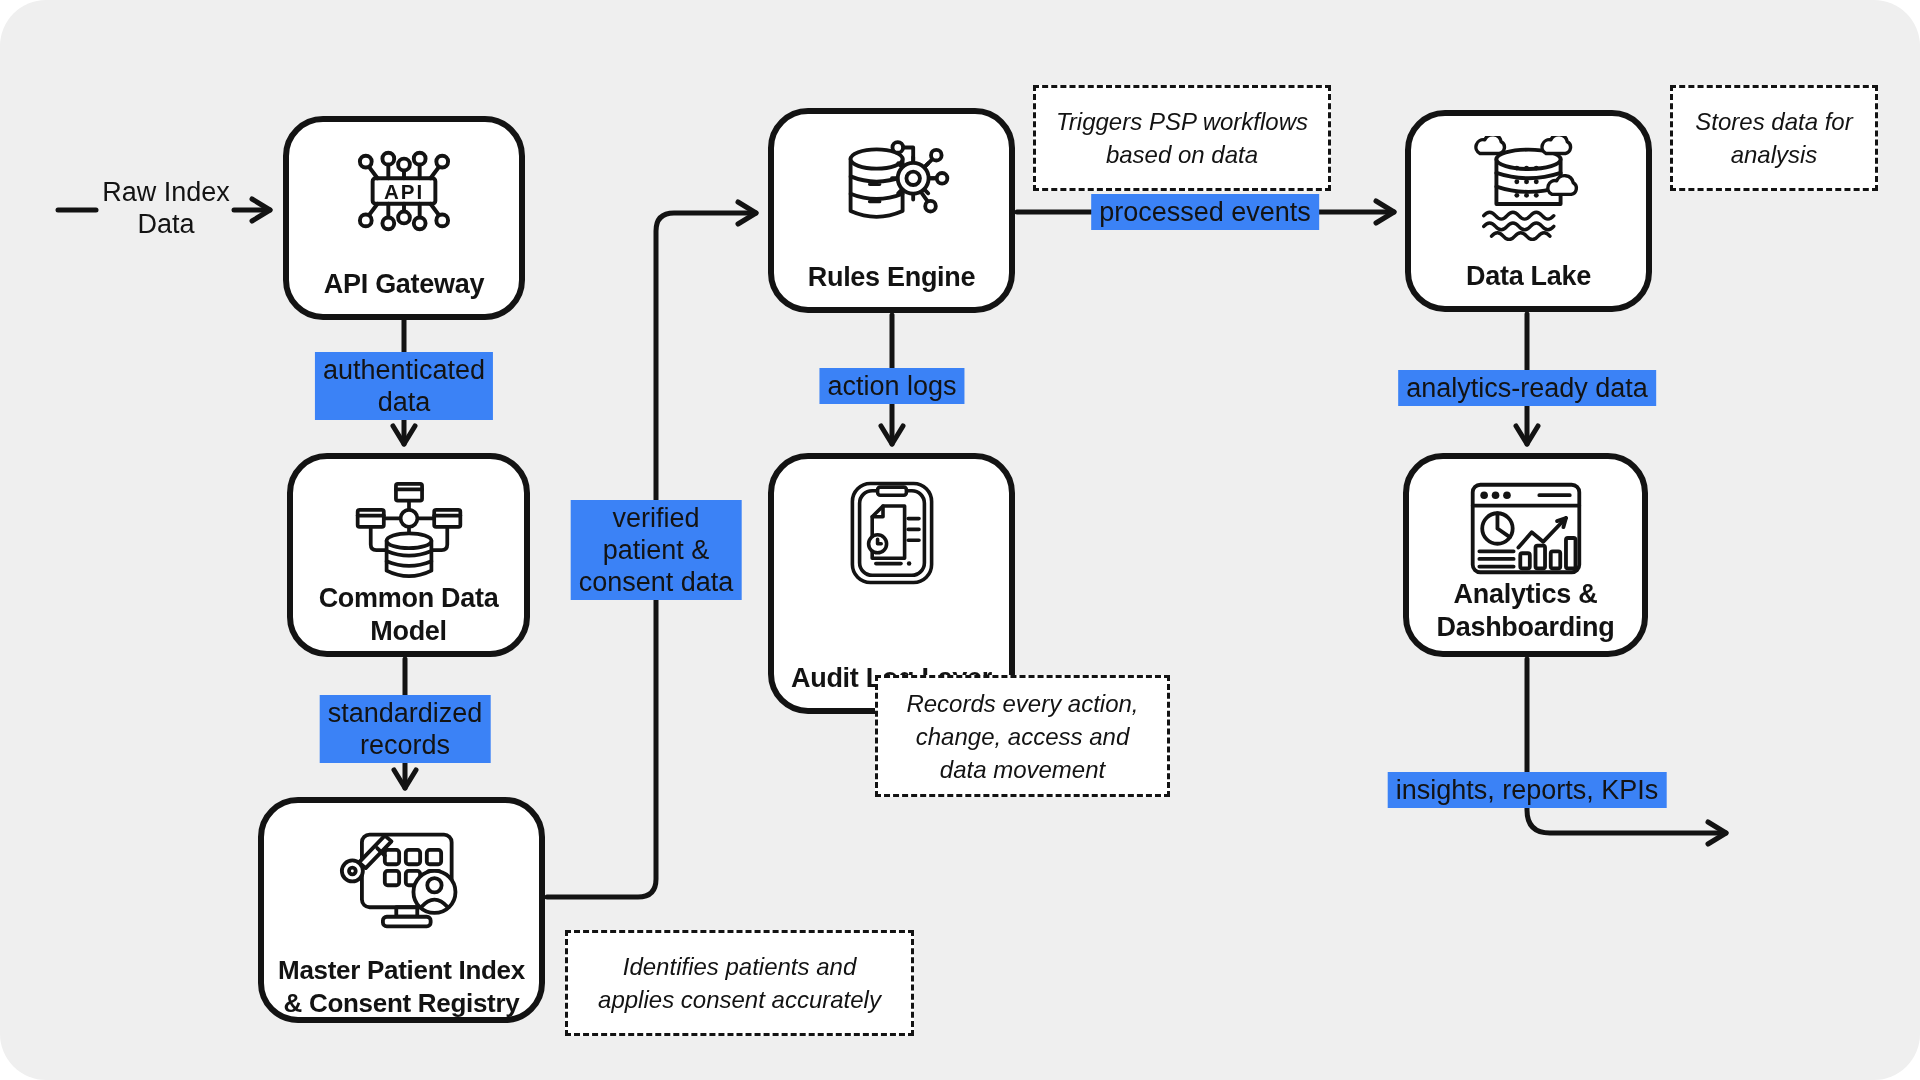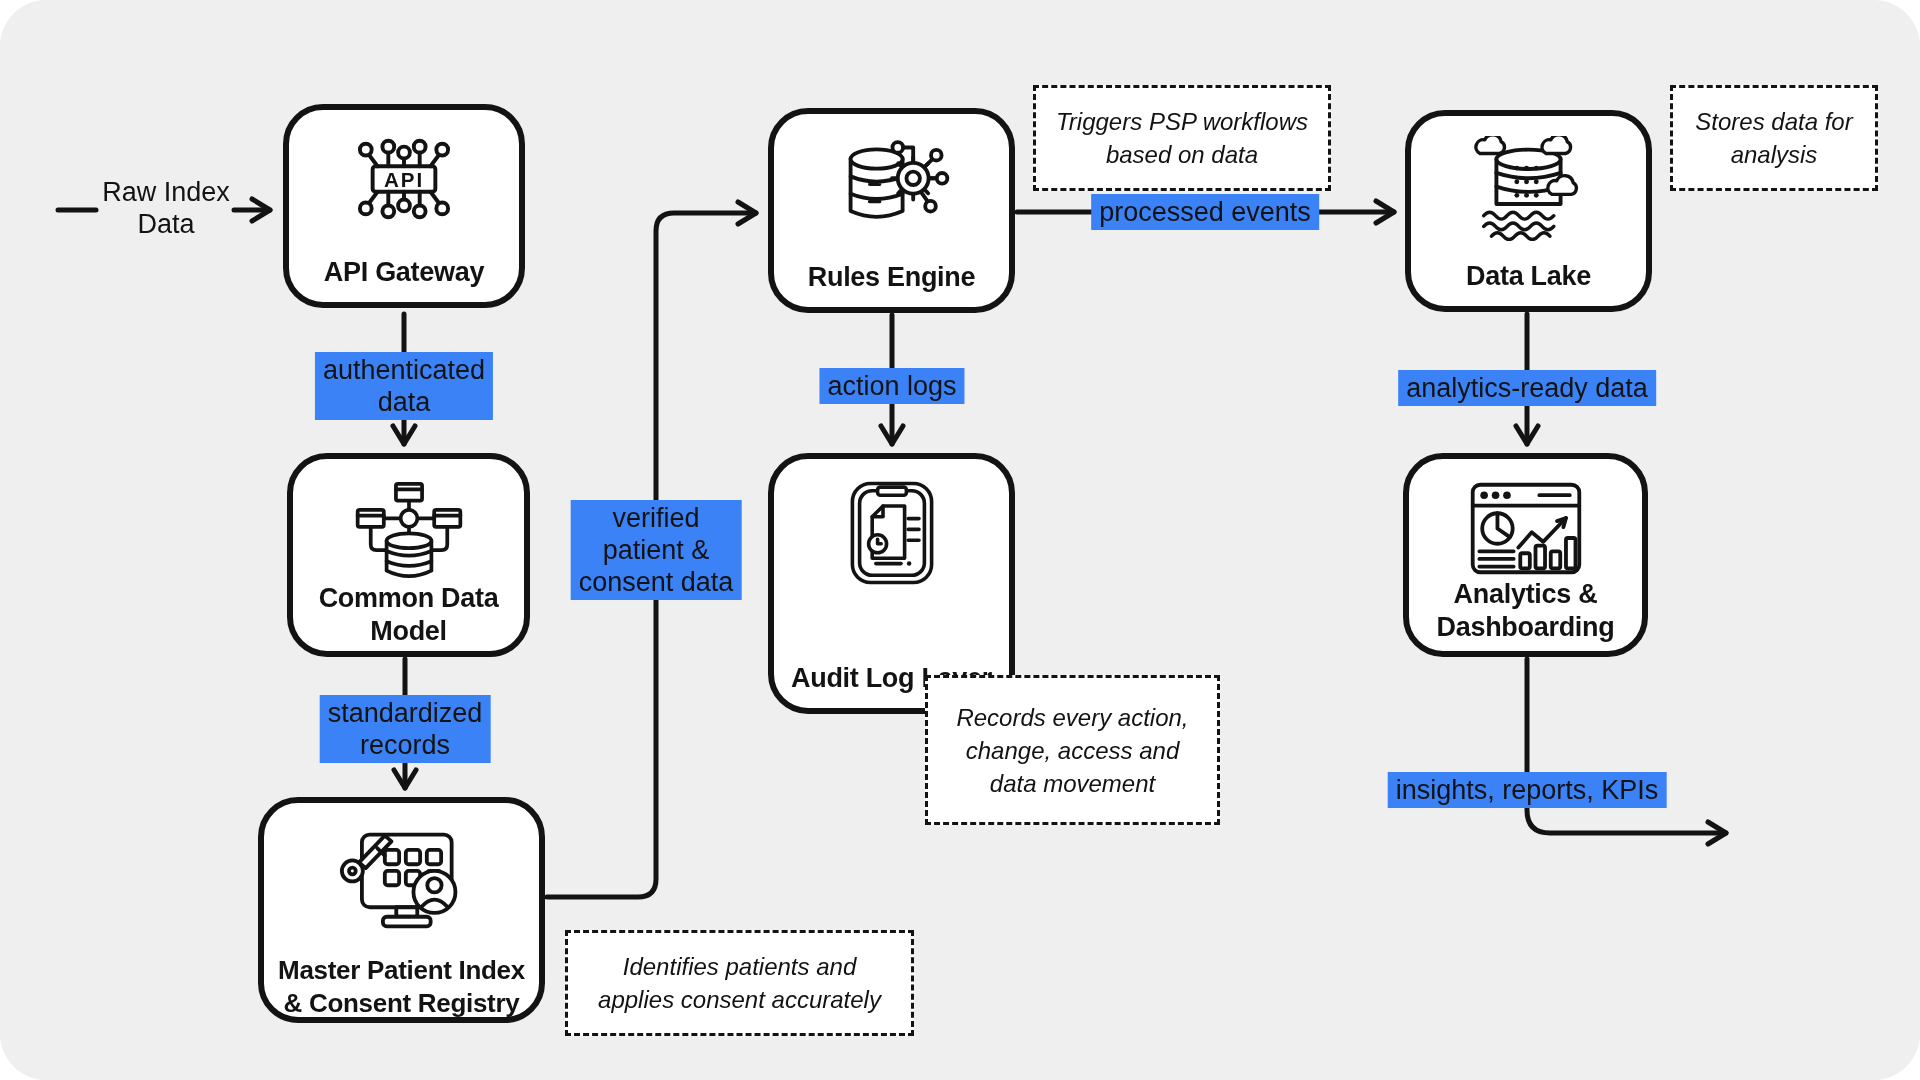--- a/index.html
+++ b/index.html
@@ -55,21 +55,21 @@
       <path d="M892 315 V444" marker-end="url(#arrow)"></path>
       <path d="M1017 212 H1394" marker-end="url(#arrow)"></path>
       <path d="M1527 314 V444" marker-end="url(#arrow)"></path>
       <path d="M1527 659 V810 Q1527 833 1550 833 H1726" marker-end="url(#arrow)"></path>
     </g>
   </svg>
 
   <div class="elabel nobg" style="left:166px;top:174px;">Raw Index
 Data</div>
 
-  <div class="node" style="left:283px;top:104px;width:242px;height:204px;">
+  <div class="node" style="left:283px;top:116px;width:242px;height:204px;">
     <div class="icon-wrap">
       <svg class="ic" width="118" height="98" viewBox="0 0 120 100">
         <rect x="28" y="37" width="64" height="26" rx="3"></rect>
         <text x="60" y="58" text-anchor="middle" font-size="21" font-weight="bold" font-family="Liberation Sans, sans-serif" letter-spacing="2" fill="#131313" stroke="none">API</text>
         <path d="M44 37 V23 M60 37 V29 M76 37 V23 M33 37 L24 25 M87 37 L96 25
                  M44 63 V77 M60 63 V71 M76 63 V77 M33 63 L24 75 M87 63 L96 75"></path>
         <circle class="fw" cx="44" cy="17" r="6"></circle>
           <circle class="fw" cx="60" cy="23" r="6"></circle>
         <circle class="fw" cx="76" cy="17" r="6"></circle>
           <circle class="fw" cx="21" cy="20" r="6"></circle>
@@ -228,19 +228,19 @@
 consent data</div>
   <div class="elabel" style="left:892px;top:368px;">action logs</div>
   <div class="elabel" style="left:1205px;top:194px;">processed events</div>
   <div class="elabel" style="left:1527px;top:370px;">analytics-ready data</div>
   <div class="elabel" style="left:1527px;top:772px;">insights, reports, KPIs</div>
 
   <div class="annotation" style="left:1033px;top:85px;width:298px;height:106px;">Triggers PSP workflows
 based on data</div>
   <div class="annotation" style="left:1670px;top:85px;width:208px;height:106px;">Stores data for
 analysis</div>
-  <div class="annotation" style="left:925px;top:675px;width:295px;height:150px;">Records every action,
+  <div class="annotation" style="left:875px;top:675px;width:295px;height:122px;">Records every action,
 change, access and
 data movement</div>
   <div class="annotation" style="left:565px;top:930px;width:349px;height:106px;">Identifies patients and
 applies consent accurately</div>
 
 </div>
 
 </body></html>

